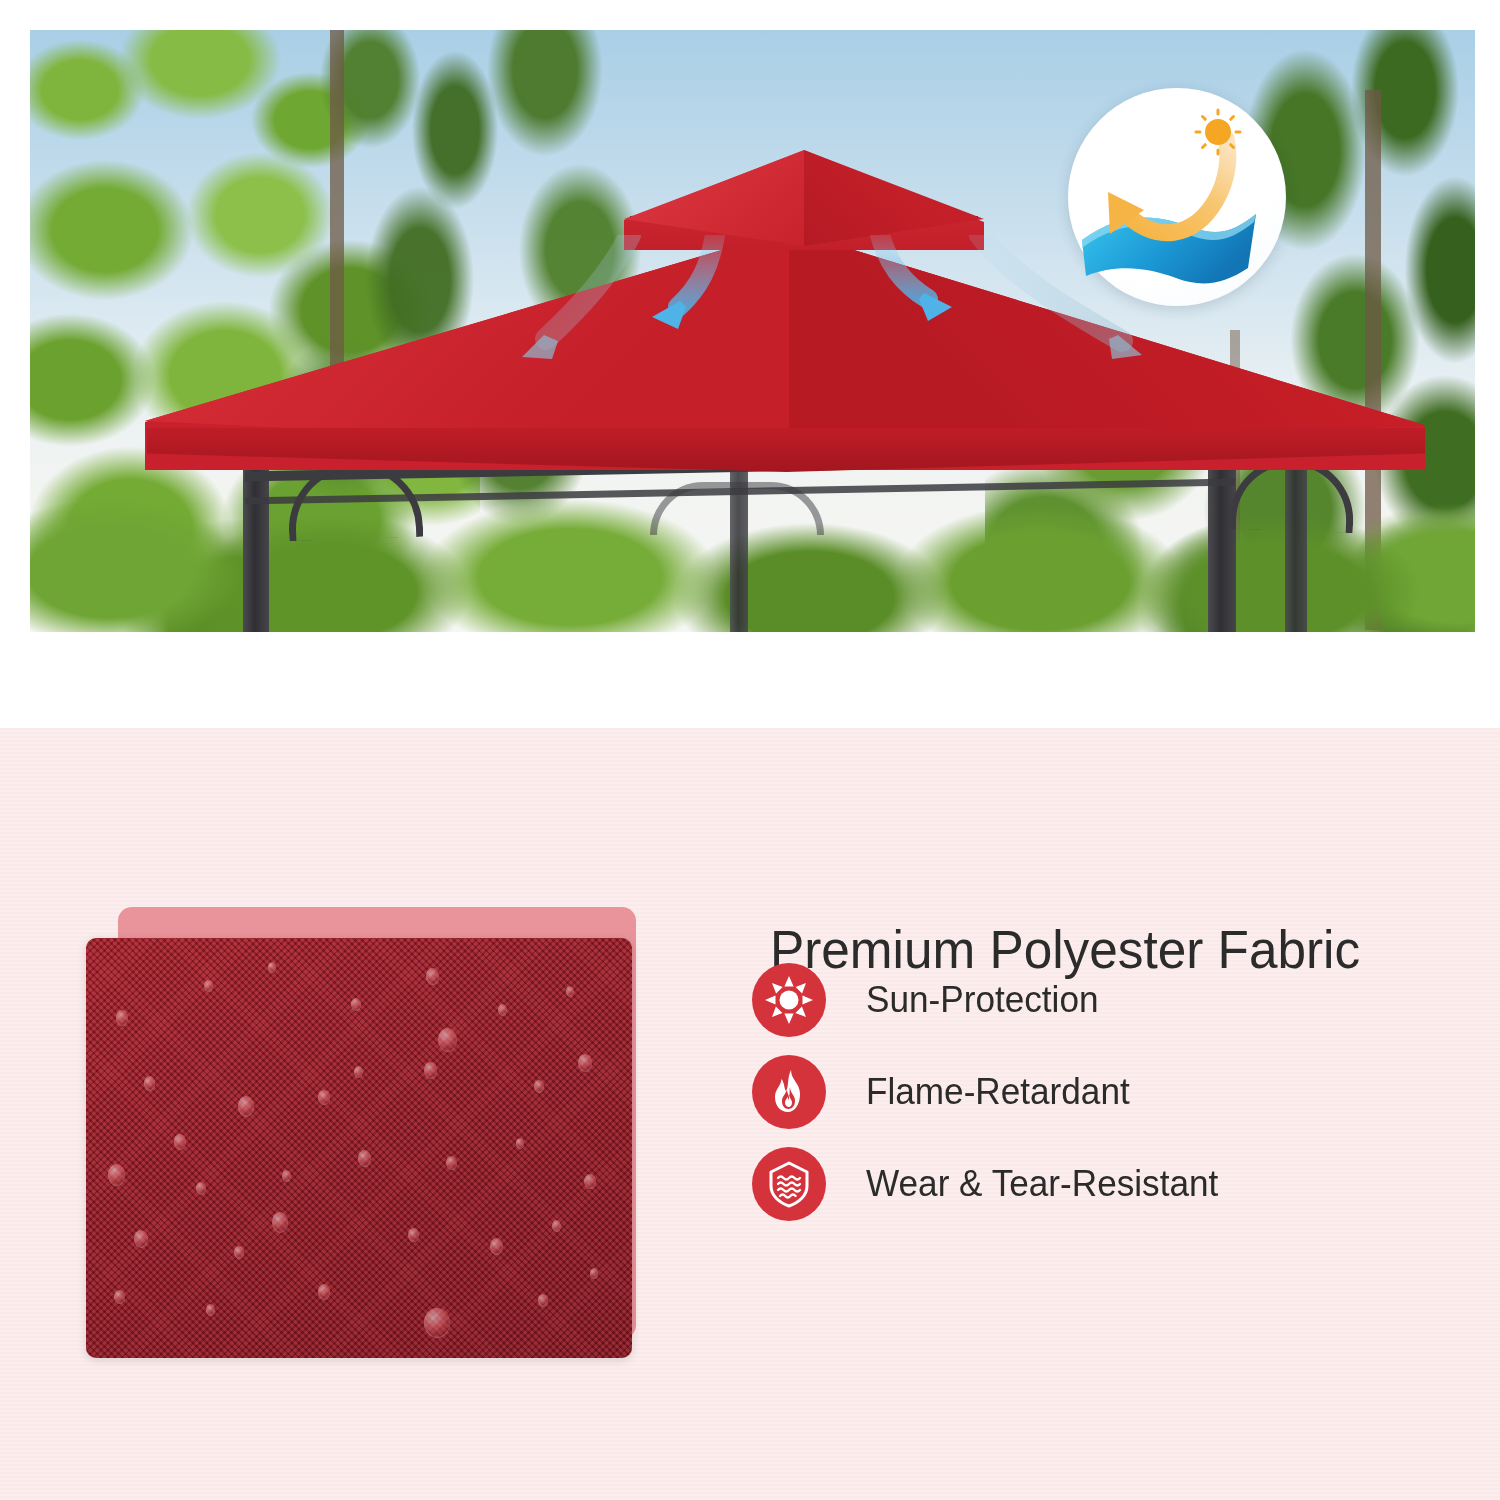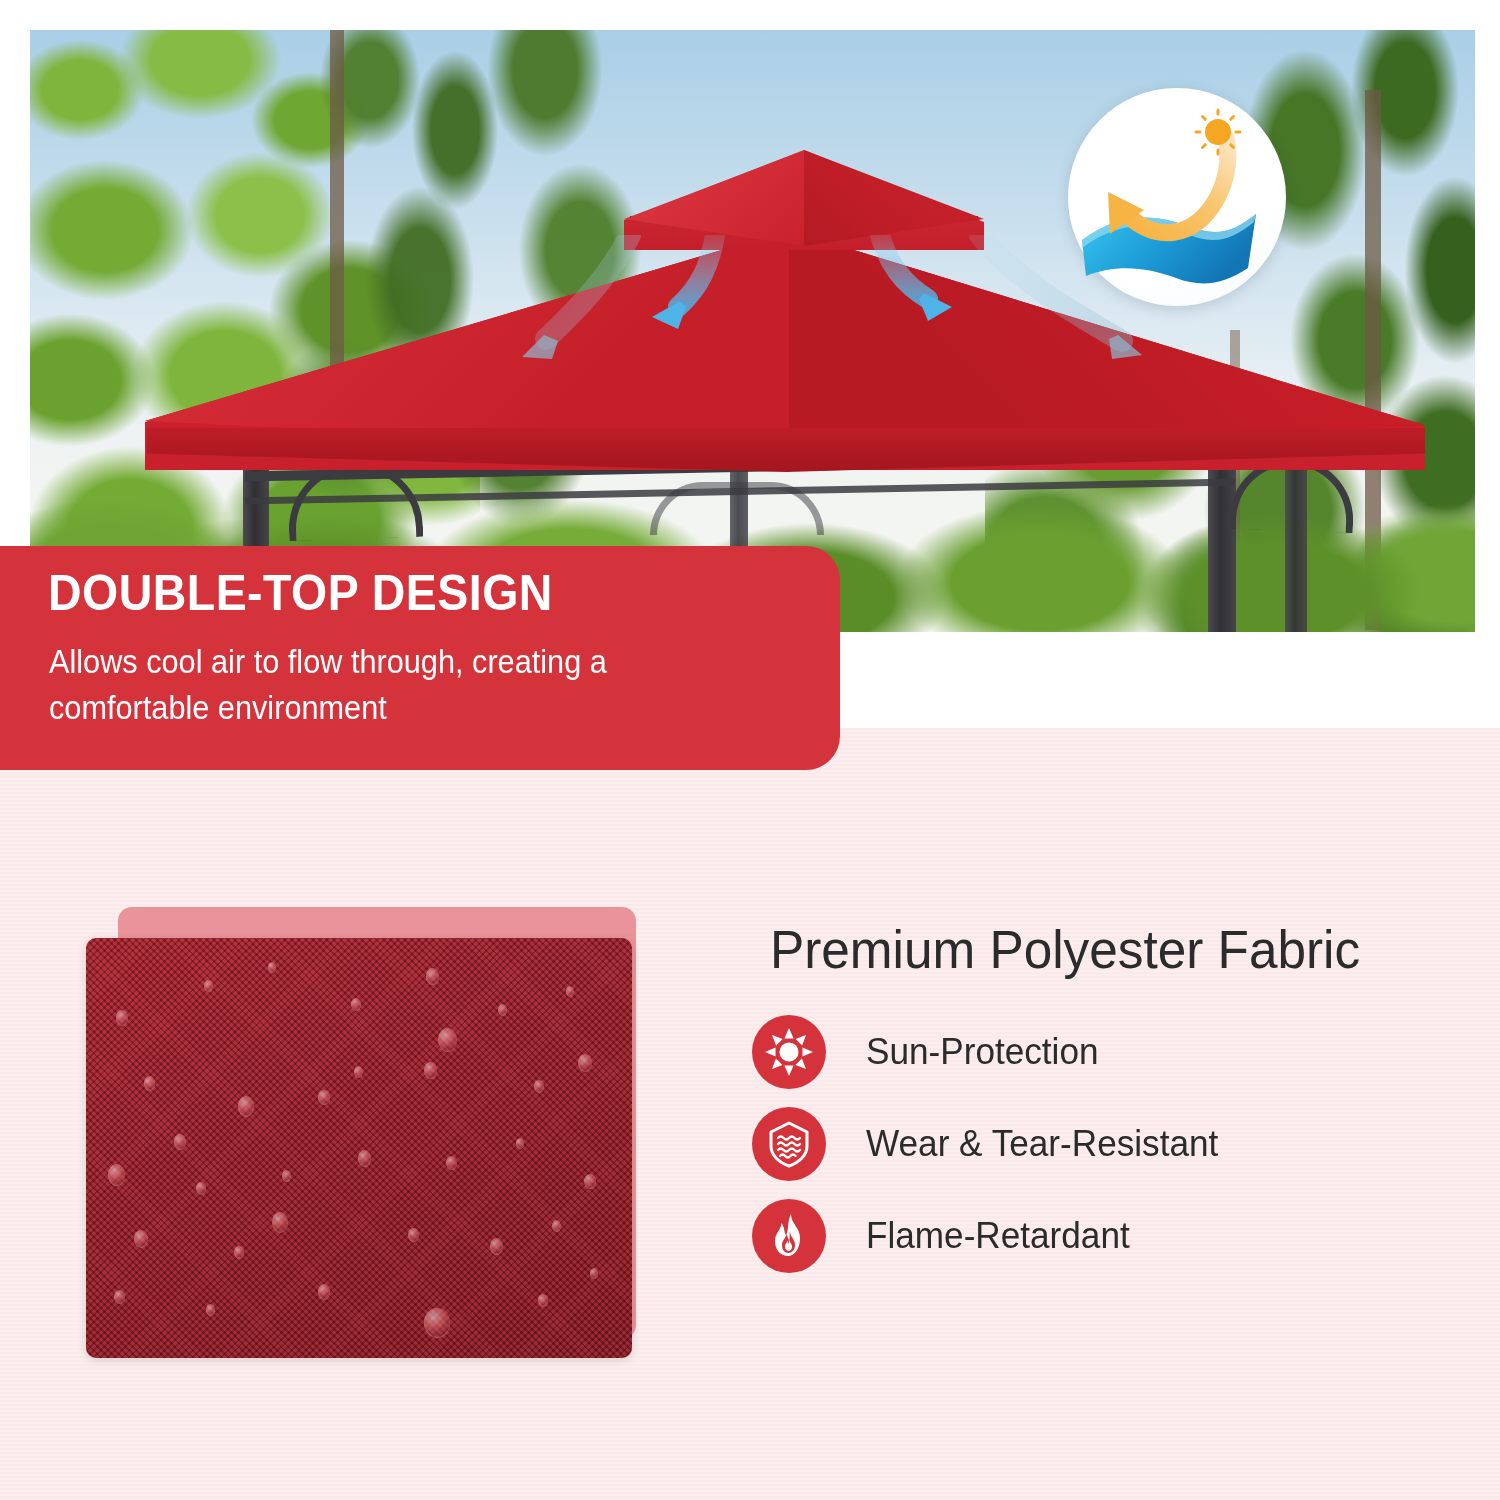--- a/index.html
+++ b/index.html
@@ -206,21 +206,21 @@
     box-shadow:inset 0 -1px 2px rgba(255,255,255,.3);
   }
 
   
   .feat-title{
     position:absolute;left:770px;top:918px;
     color:#2b2b2b;font-size:54px;font-weight:normal;
     transform:scaleX(.95);transform-origin:left center;
     white-space:nowrap;
   }
-  .feat-list{position:absolute;left:752px;top:1006px;width:700px;}
+  .feat-list{position:absolute;left:752px;top:954px;width:700px;}
   .feat-row{
     position:relative;height:92px;display:flex;align-items:center;
   }
   .feat-icon{
     width:74px;height:74px;border-radius:50%;
     background:#d5333c;flex:0 0 74px;
     display:flex;align-items:center;justify-content:center;
   }
   .feat-label{
     margin-left:40px;color:#2b2b2b;font-size:37px;
@@ -327,24 +327,20 @@
             <line x1="-15.5" y1="-15.5" x2="-12.7" y2="-12.7"></line>
             <line x1="12.7" y1="12.7" x2="15.5" y2="15.5"></line>
             <line x1="12.7" y1="-12.7" x2="15.5" y2="-15.5"></line>
             <line x1="-15.5" y1="15.5" x2="-12.7" y2="12.7"></line>
           </g>
         </g>
       </svg>
     </div>
   </div>
 
-  <div class="banner">
-    <div class="banner-title">DOUBLE-TOP DESIGN</div>
-    <div class="banner-sub">Allows cool air to flow through, creating a comfortable environment</div>
-  </div>
 
   <div class="swatch-back"></div>
   <div class="swatch-front">
     <div class="drop" style="left:30px;top:72px;width:12px;height:16px;"></div>
     <div class="drop" style="left:118px;top:42px;width:9px;height:12px;"></div>
     <div class="drop" style="left:182px;top:24px;width:8px;height:11px;"></div>
     <div class="drop" style="left:265px;top:60px;width:10px;height:13px;"></div>
     <div class="drop" style="left:340px;top:30px;width:13px;height:17px;"></div>
     <div class="drop" style="left:412px;top:66px;width:9px;height:12px;"></div>
     <div class="drop" style="left:352px;top:90px;width:19px;height:24px;"></div>
@@ -397,39 +393,39 @@
             <path d="M9,43 l3.9,-10.6 l6.5,6.5 z"></path>
           </g>
         </svg>
       </div>
       <div class="feat-label">Sun-Protection</div>
     </div>
 
 
     <div class="feat-row">
       <div class="feat-icon">
+        <svg width="48" height="48" viewBox="0 0 48 48">
+          <path d="M26,2 C26,12 35,15 35,26 C35,36 30,44 23,44 C15,44 10,37.5 10,29 C10,21 16,18 16.5,11 C20,16 19,21 21,23 C24,19 22,10 26,2 Z" fill="#fff"></path>
+          <path d="M25,19 C25,25 30,27 30,32.5 C30,38 27,41 23.5,41 C19.5,41 17,37.5 17,33 C17,28 21,26 21.5,22 C23,25 23,27 24,28 C25.5,25 24,22 25,19 Z" fill="#d5333c"></path>
+          <path d="M24,26 C24,30 27,31.5 27,34.5 C27,37.5 25.4,39 23.5,39 C21.3,39 20,37 20,34.6 C20,32 22,31 22.3,28.8 C23.1,30.4 23.1,31.5 23.6,32 C24.4,30.4 23.5,28.7 24,26 Z" fill="#fff"></path>
+        </svg>
+      </div>
+      <div class="feat-label">Flame-Retardant</div>
+    </div>
+
+    <div class="feat-row">
+      <div class="feat-icon">
         <svg width="50" height="50" viewBox="0 0 50 50">
           <path d="M25,4 L43,13 L43,27 C43,36.5 35,43.5 25,47 C15,43.5 7,36.5 7,27 L7,13 Z" fill="none" stroke="#fff" stroke-width="3" stroke-linejoin="round"></path>
           <g stroke="#fff" stroke-width="2.3" fill="none" stroke-linecap="round">
             <path d="M14,19 q2.8,-3 5.5,0 q2.8,3 5.5,0 q2.8,-3 5.5,0 q2.8,3 5.5,0"></path>
             <path d="M14,25 q2.8,-3 5.5,0 q2.8,3 5.5,0 q2.8,-3 5.5,0 q2.8,3 5.5,0"></path>
             <path d="M14,31 q2.8,-3 5.5,0 q2.8,3 5.5,0 q2.8,-3 5.5,0 q2.8,3 5.5,0"></path>
             <path d="M16,37 q2.6,-3 5.2,0 q2.6,3 5.2,0 q2.6,-3 5.2,0"></path>
           </g>
         </svg>
       </div>
       <div class="feat-label">Wear &amp; Tear-Resistant</div>
     </div>
 
-    <div class="feat-row">
-      <div class="feat-icon">
-        <svg width="48" height="48" viewBox="0 0 48 48">
-          <path d="M26,2 C26,12 35,15 35,26 C35,36 30,44 23,44 C15,44 10,37.5 10,29 C10,21 16,18 16.5,11 C20,16 19,21 21,23 C24,19 22,10 26,2 Z" fill="#fff"></path>
-          <path d="M25,19 C25,25 30,27 30,32.5 C30,38 27,41 23.5,41 C19.5,41 17,37.5 17,33 C17,28 21,26 21.5,22 C23,25 23,27 24,28 C25.5,25 24,22 25,19 Z" fill="#d5333c"></path>
-          <path d="M24,26 C24,30 27,31.5 27,34.5 C27,37.5 25.4,39 23.5,39 C21.3,39 20,37 20,34.6 C20,32 22,31 22.3,28.8 C23.1,30.4 23.1,31.5 23.6,32 C24.4,30.4 23.5,28.7 24,26 Z" fill="#fff"></path>
-        </svg>
-      </div>
-      <div class="feat-label">Flame-Retardant</div>
-    </div>
-
   </div>
 
 </div>
 
 </body></html>

